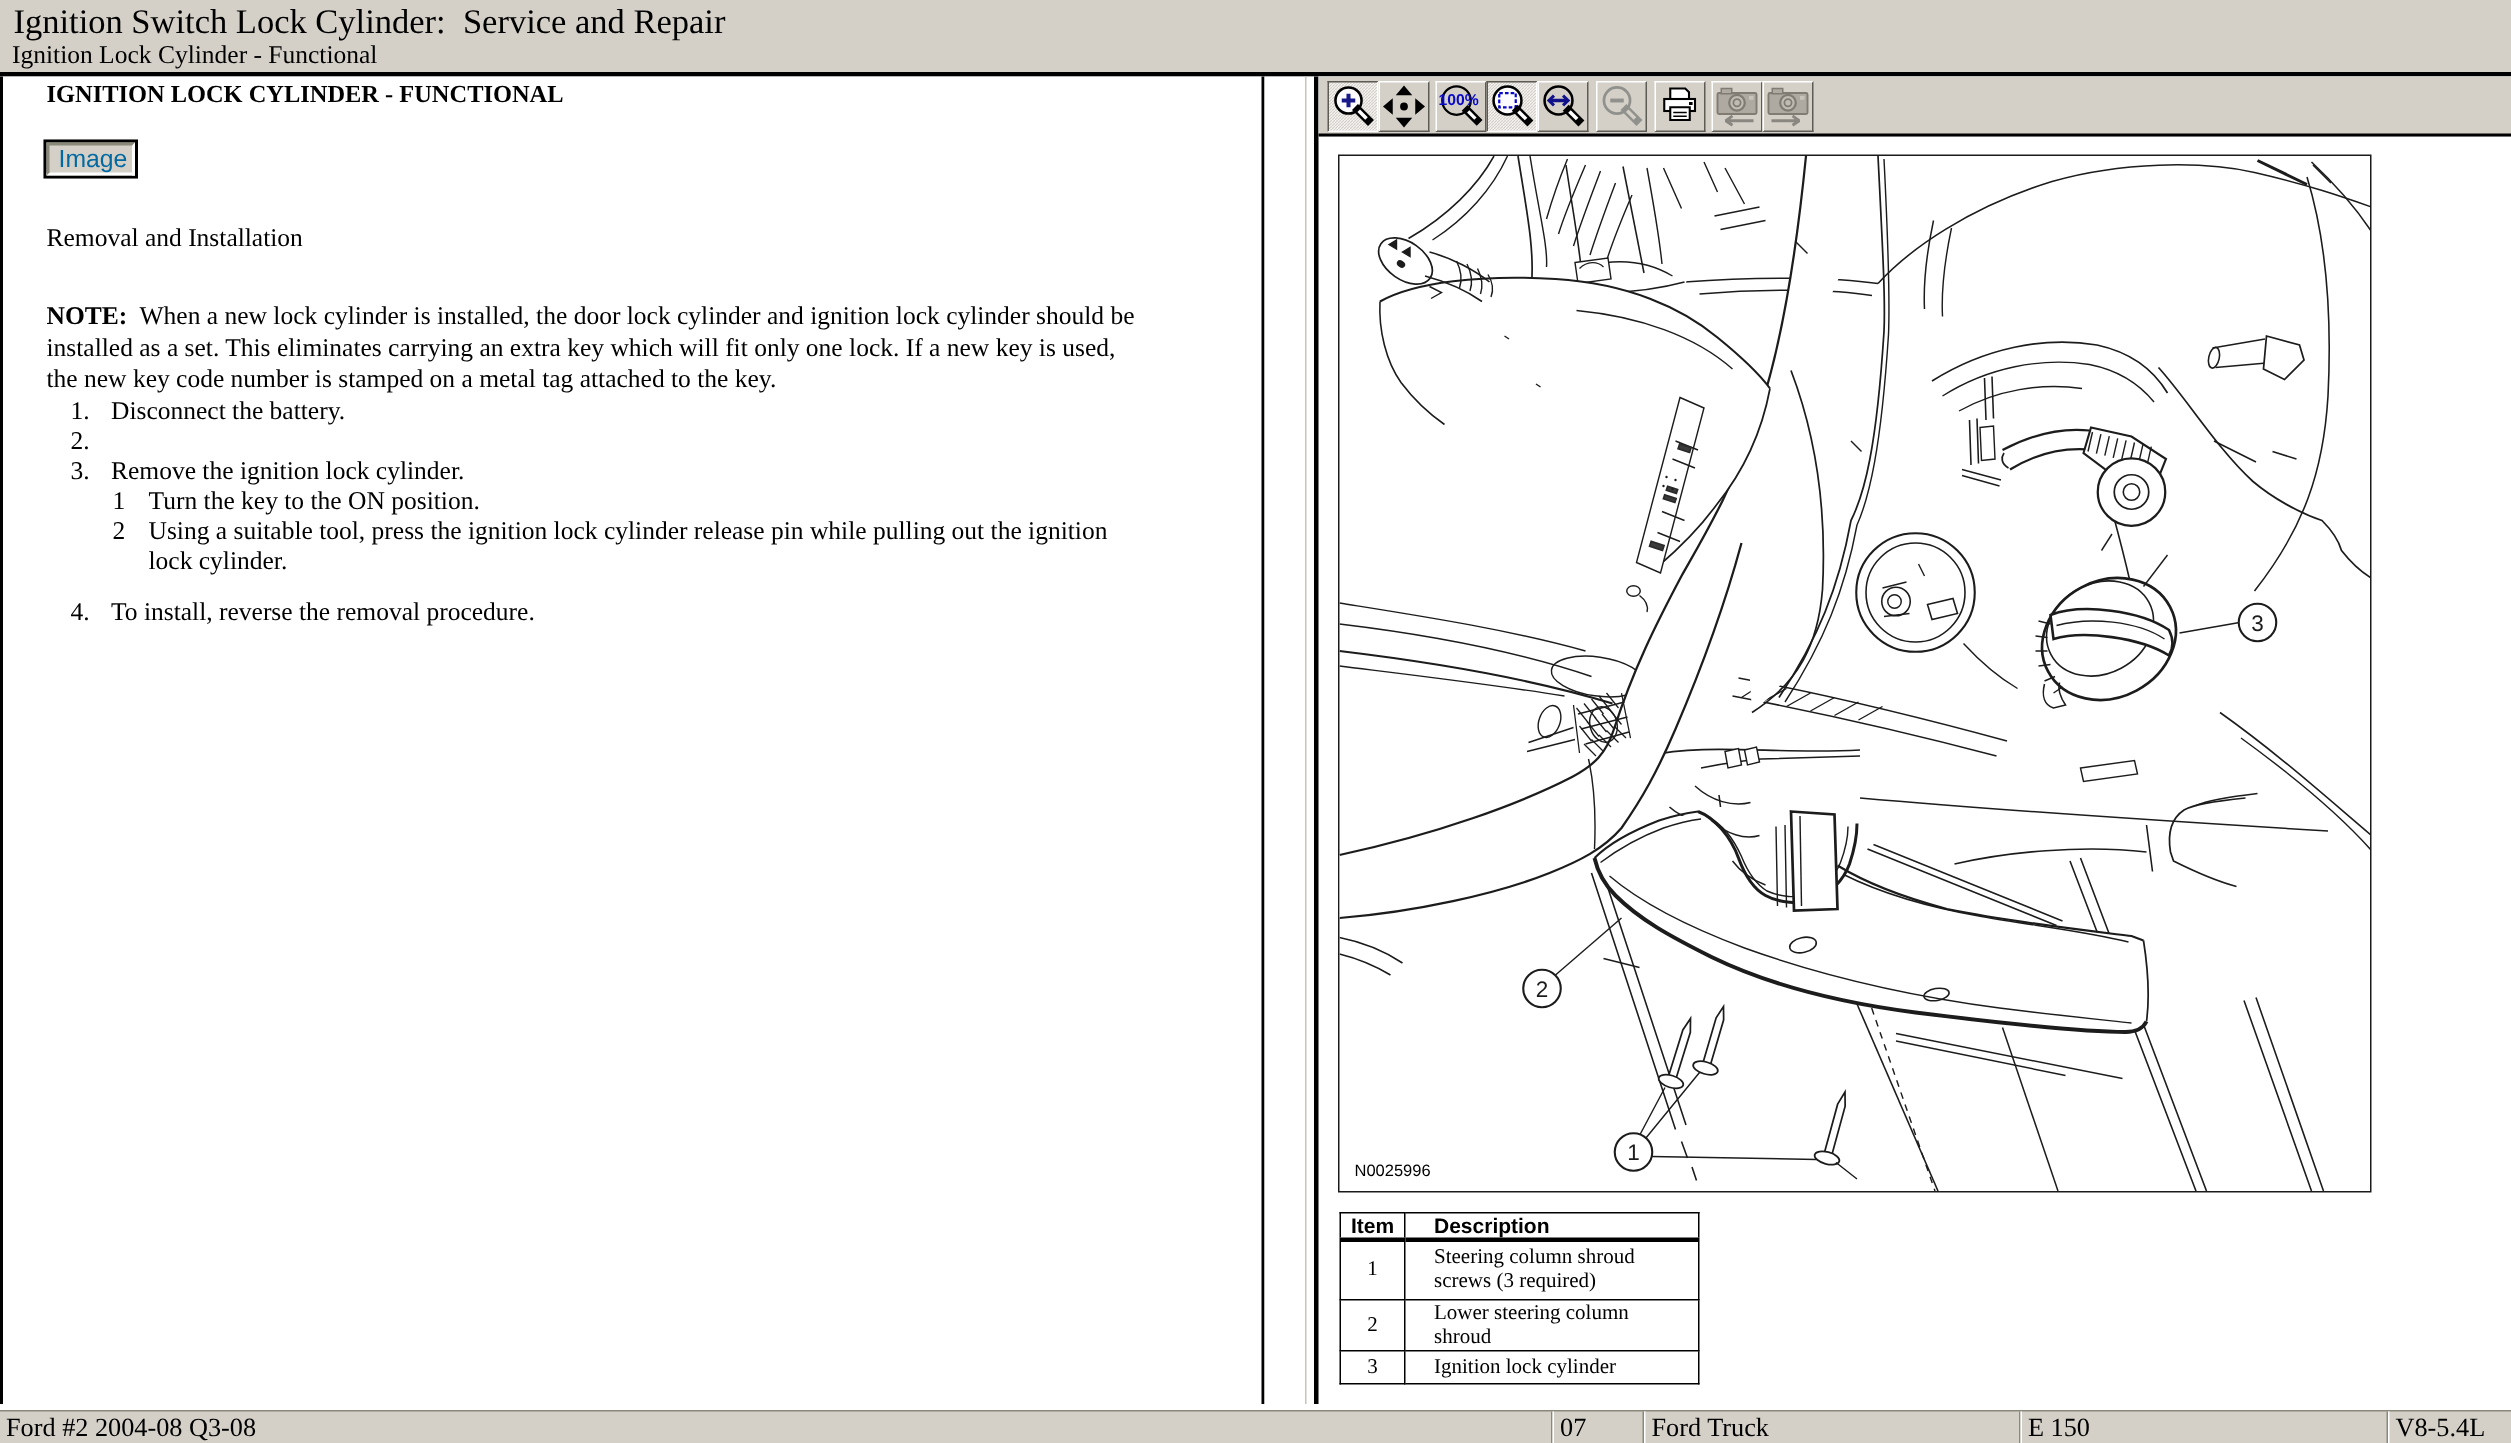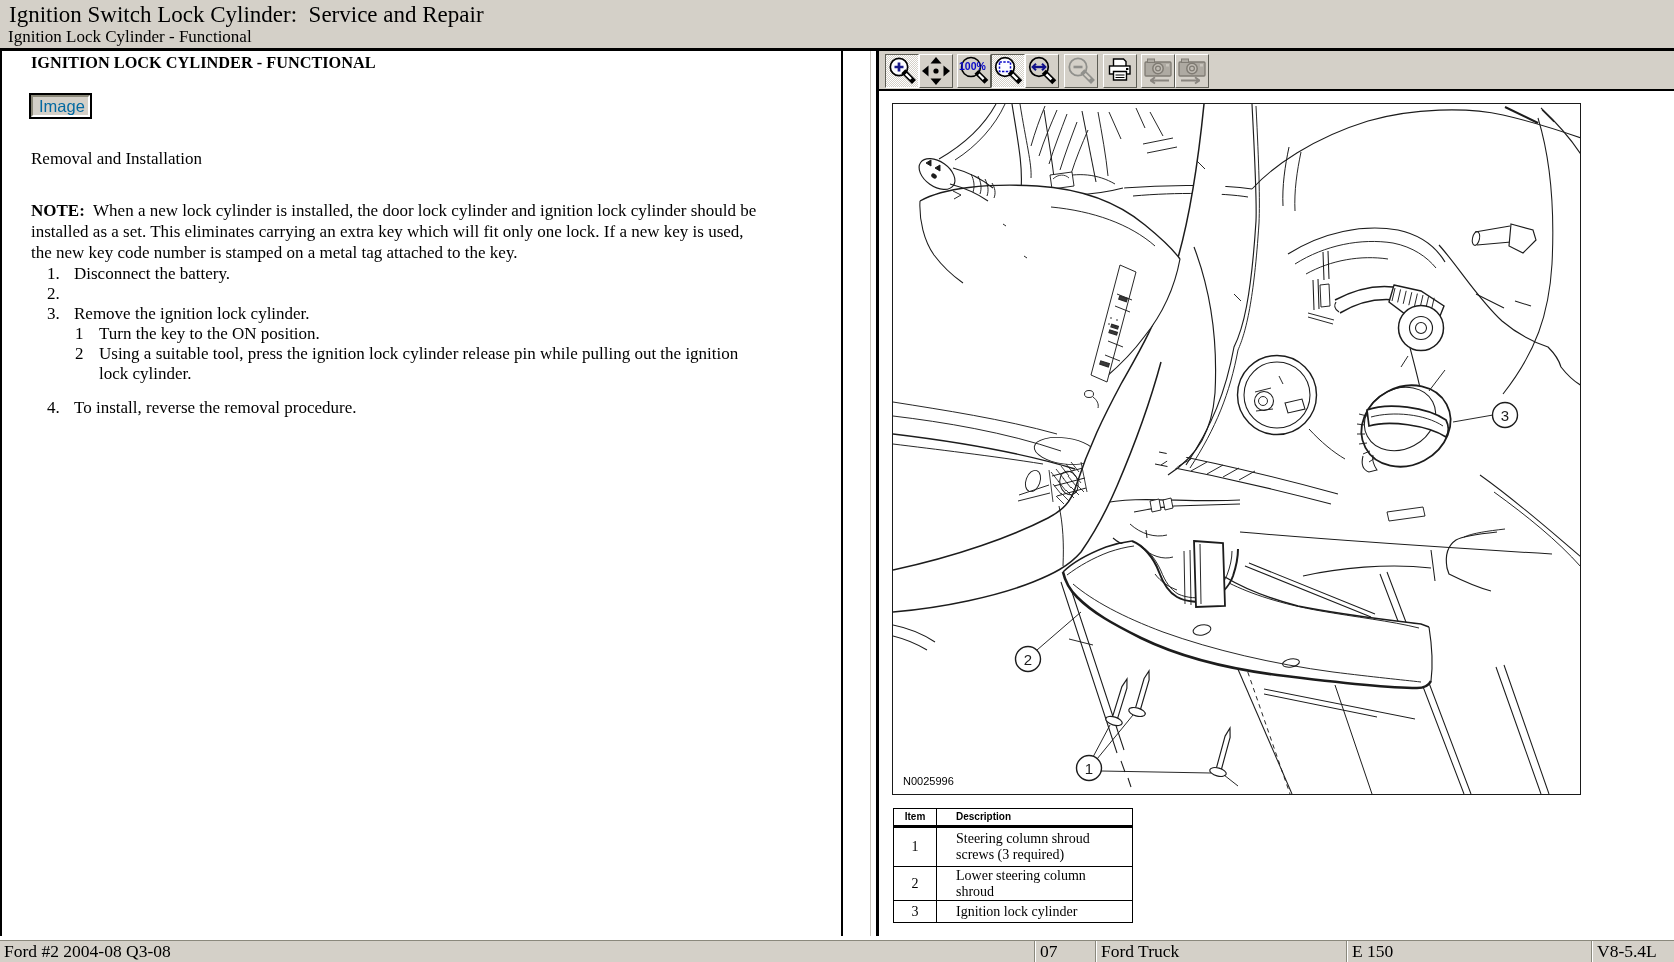--- a/index.html
+++ b/index.html
@@ -22,21 +22,21 @@
 #splitline{left:870px;top:51px;width:1px;height:885px;background:#c8c4bc;}
 #rpanel{left:876px;top:51px;width:798px;height:885px;background:#fff;border-left:3px solid #000;box-sizing:border-box;}
 #toolbar{left:879px;top:51px;width:795px;height:38px;background:#d4d0c8;border-bottom:2px solid #000;box-sizing:content-box;}
 .tbtn{position:absolute;top:54px;width:34px;height:34px;background:#d4d0c8;border-top:1px solid #fff;border-left:1px solid #fff;border-right:1px solid #5c5c54;border-bottom:1px solid #5c5c54;box-sizing:border-box;}
 .tbtn.pressed{background-color:#d4d0c8;background-image:linear-gradient(45deg,#fff 25%,transparent 25%,transparent 75%,#fff 75%),linear-gradient(45deg,#fff 25%,transparent 25%,transparent 75%,#fff 75%);background-size:2px 2px;background-position:0 0,1px 1px;border-top:1px solid #5c5c54;border-left:1px solid #5c5c54;border-right:1px solid #fff;border-bottom:1px solid #fff;}
 .tbtn svg{position:absolute;left:-1px;top:-1px;}
 #frame{left:892px;top:103px;width:689px;height:692px;border:1px solid #1a1a1a;box-sizing:border-box;background:#fff;}
 #ntag{position:absolute;left:10px;top:671px;font-family:"Liberation Sans",sans-serif;font-size:11px;}
 #ptable{left:893px;top:808px;border-collapse:collapse;font-size:14px;line-height:16px;}
 #ptable td{border:1.5px solid #000;padding:0;}
-#ptable .hd{font-family:"Liberation Sans",sans-serif;font-weight:bold;font-size:10px;border-bottom:3px solid #000;height:15px;}
+#ptable .hd{font-family:"Liberation Sans",sans-serif;font-weight:bold;font-size:14px;border-bottom:3px solid #000;height:15px;}
 #ptable .c1{width:42px;text-align:center;}
 #ptable .c2{width:176px;padding-left:19px;}
 #statusbar{left:0;top:940px;width:1674px;height:22px;background:#d4d0c8;border-top:1px solid #8a887c;}
 #statusbar div{position:absolute;top:0px;font-size:17.5px;color:#000;}
 .sep{position:absolute;top:0;width:1px;height:23px;background:#8a887c;}
 .sep2{position:absolute;top:0;width:1px;height:23px;background:#fff;}
 </style></head><body>
 <div class="abs" id="hdr">
   <div class="t1">Ignition Switch Lock Cylinder:&nbsp; Service and Repair</div>
   <div class="t2">Ignition Lock Cylinder - Functional</div>

